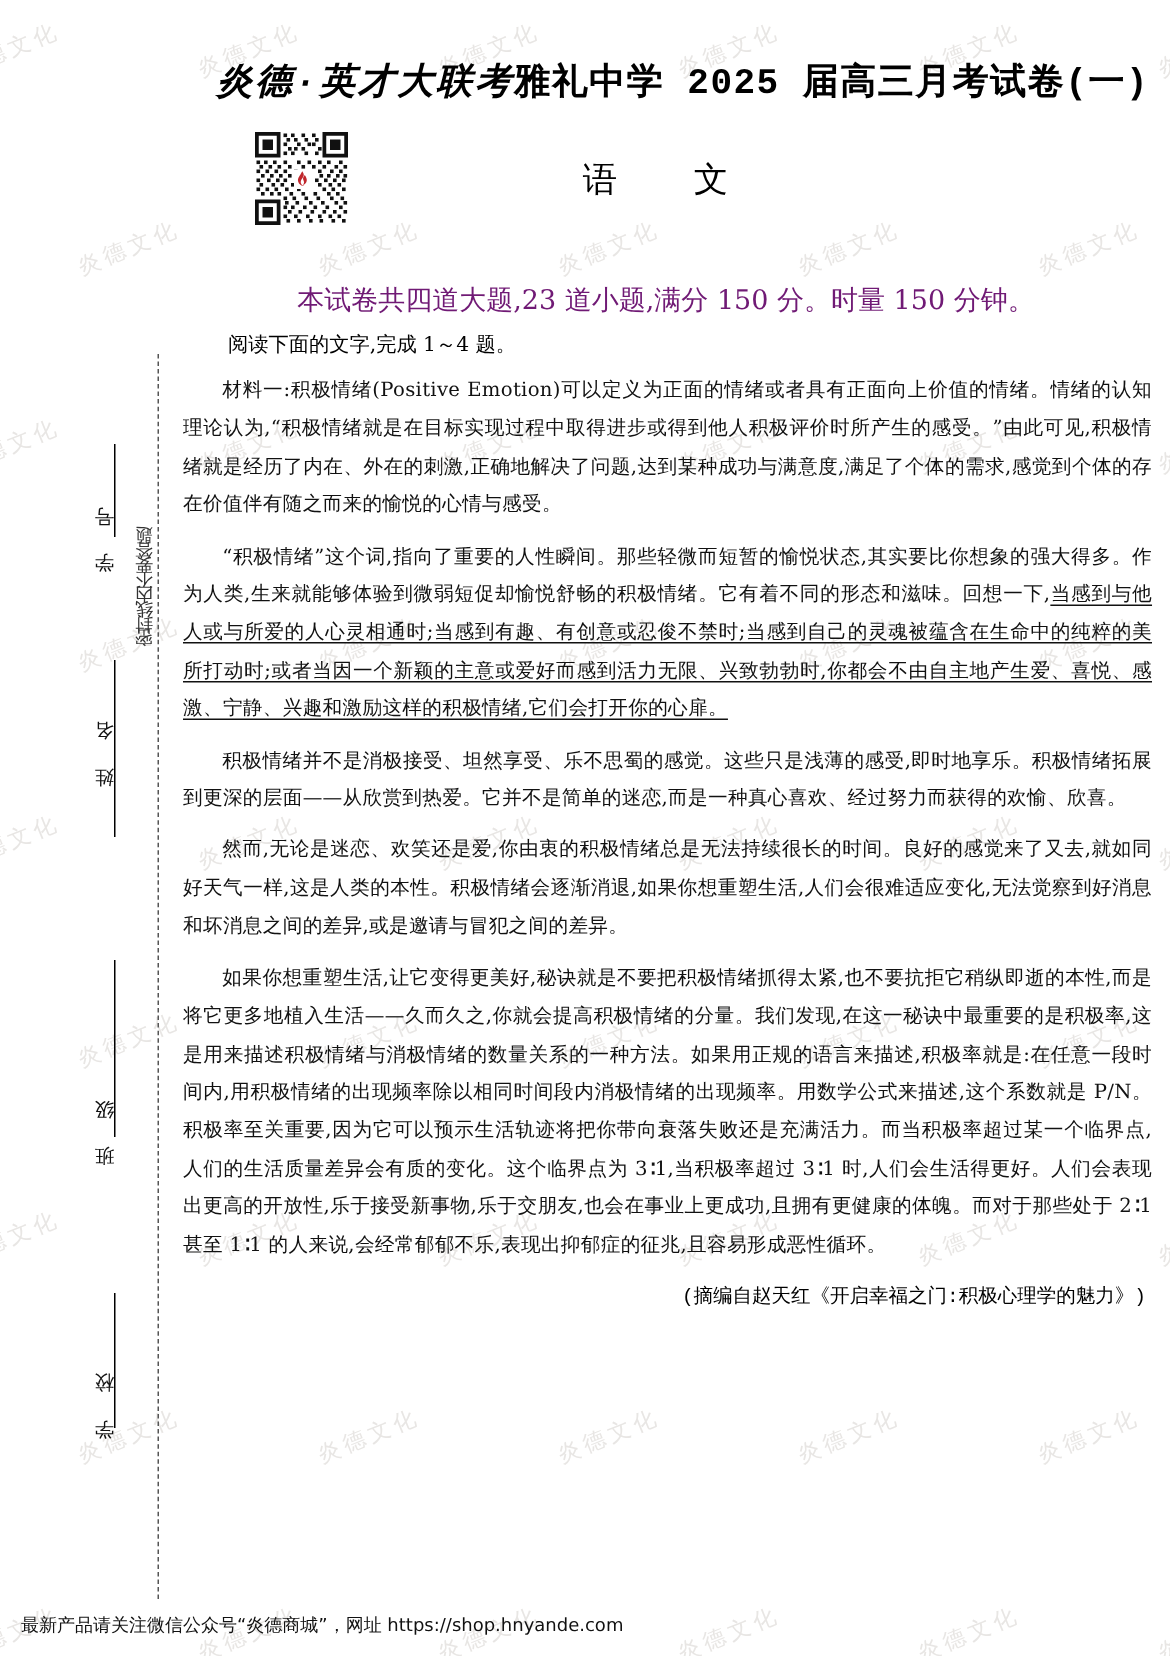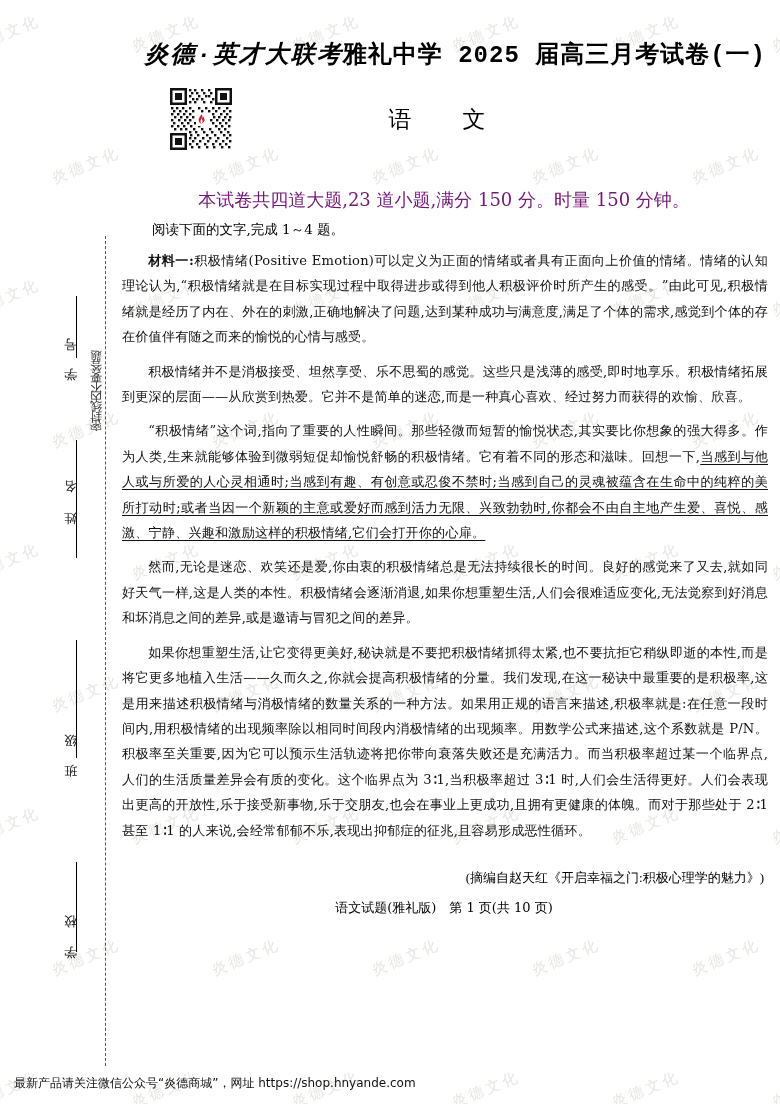--- a/index.html
+++ b/index.html
@@ -190,28 +190,28 @@
     font-family: "DejaVu Serif", "Liberation Serif", serif;
     font-size: 13.1px;
     line-height: 25.4px;
     color: #111;
     text-align: justify;
     text-justify: inter-character;
     padding-right: 12px;
     letter-spacing: 0.2px;
   }
   .body-text.indent { text-indent: 2em; }
-  .body-text b { font-weight: bold; }
+  .body-text b { font-weight: normal; }
   .underlined { text-decoration: underline; text-underline-offset: 3px; }
 
   .source-line {
-    margin-top: 26px;
+    margin-top: 12px;
     text-align: right;
     padding-right: 16px;
-    font-family: Liberation Serif, serif;
+    font-family: Liberation Mono, monospace;
     font-size: 13px;
     color: #000;
   }
 
   .page-footer {
     margin-top: 12px;
     text-align: center;
     padding-right: 14px;
     font-family: "DejaVu Serif", "Liberation Serif", serif;
     font-size: 13px;
@@ -460,29 +460,28 @@
     <div class="examinfo">本试卷共四道大题,23 道小题,满分 150 分。时量 150 分钟。</div>
 
 
 
     <div class="sub-head">阅读下面的文字,完成 1～4 题。</div>
 
     <div class="body-text indent">
       <b>材料一:</b><span>积极情绪(Positive Emotion)可以定义为正面的情绪或者具有正面向上价值的情绪。情绪的认知理论认为,“积极情绪就是在目标实现过程中取得进步或得到他人积极评价时所产生的感受。”由此可见,积极情绪就是经历了内在、外在的刺激,正确地解决了问题,达到某种成功与满意度,满足了个体的需求,感觉到个体的存在价值伴有随之而来的愉悦的心情与感受。</span>
     </div>
 
-    <div class="body-text indent">积极情绪并不是消极接受、坦然享受、乐不思蜀的感觉。这些只是浅薄的感受,即时地享乐。积极情绪拓展到更深的层面——从欣赏到热爱。它并不是简单的迷恋,而是一种真心喜欢、经过努力而获得的欢愉、欣喜。</div>
-
     <div class="body-text indent">
       <span>“积极情绪”这个词,指向了重要的人性瞬间。那些轻微而短暂的愉悦状态,其实要比你想象的强大得多。作为人类,生来就能够体验到微弱短促却愉悦舒畅的积极情绪。它有着不同的形态和滋味。回想一下,</span><span class="underlined">当感到与他人或与所爱的人心灵相通时;当感到有趣、有创意或忍俊不禁时;当感到自己的灵魂被蕴含在生命中的纯粹的美所打动时;或者当因一个新颖的主意或爱好而感到活力无限、兴致勃勃时,你都会不由自主地产生爱、喜悦、感激、宁静、兴趣和激励这样的积极情绪,它们会打开你的心扉。</span>
     </div>
 
+    <div class="body-text indent">积极情绪并不是消极接受、坦然享受、乐不思蜀的感觉。这些只是浅薄的感受,即时地享乐。积极情绪拓展到更深的层面——从欣赏到热爱。它并不是简单的迷恋,而是一种真心喜欢、经过努力而获得的欢愉、欣喜。</div>
+
     <div class="body-text indent">然而,无论是迷恋、欢笑还是爱,你由衷的积极情绪总是无法持续很长的时间。良好的感觉来了又去,就如同好天气一样,这是人类的本性。积极情绪会逐渐消退,如果你想重塑生活,人们会很难适应变化,无法觉察到好消息和坏消息之间的差异,或是邀请与冒犯之间的差异。</div>
 
     <div class="body-text indent">如果你想重塑生活,让它变得更美好,秘诀就是不要把积极情绪抓得太紧,也不要抗拒它稍纵即逝的本性,而是将它更多地植入生活——久而久之,你就会提高积极情绪的分量。我们发现,在这一秘诀中最重要的是积极率,这是用来描述积极情绪与消极情绪的数量关系的一种方法。如果用正规的语言来描述,积极率就是:在任意一段时间内,用积极情绪的出现频率除以相同时间段内消极情绪的出现频率。用数学公式来描述,这个系数就是 P/N。积极率至关重要,因为它可以预示生活轨迹将把你带向衰落失败还是充满活力。而当积极率超过某一个临界点,人们的生活质量差异会有质的变化。这个临界点为 3∶1,当积极率超过 3∶1 时,人们会生活得更好。人们会表现出更高的开放性,乐于接受新事物,乐于交朋友,也会在事业上更成功,且拥有更健康的体魄。而对于那些处于 2∶1 甚至 1∶1 的人来说,会经常郁郁不乐,表现出抑郁症的征兆,且容易形成恶性循环。</div>
 
     <div class="source-line">(摘编自赵天红《开启幸福之门:积极心理学的魅力》)</div>
 
-    <div class="page-footer">语文试题(雅礼版)　第 1 页(共 10 页)</div>
   </div>
 
   <div class="promo">最新产品请关注微信公众号“炎德商城”，网址 https://shop.hnyande.com</div>
 </div>
 
 </body></html>

